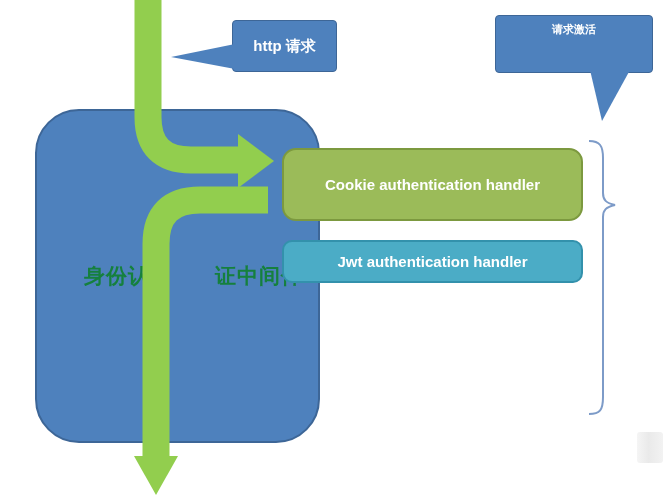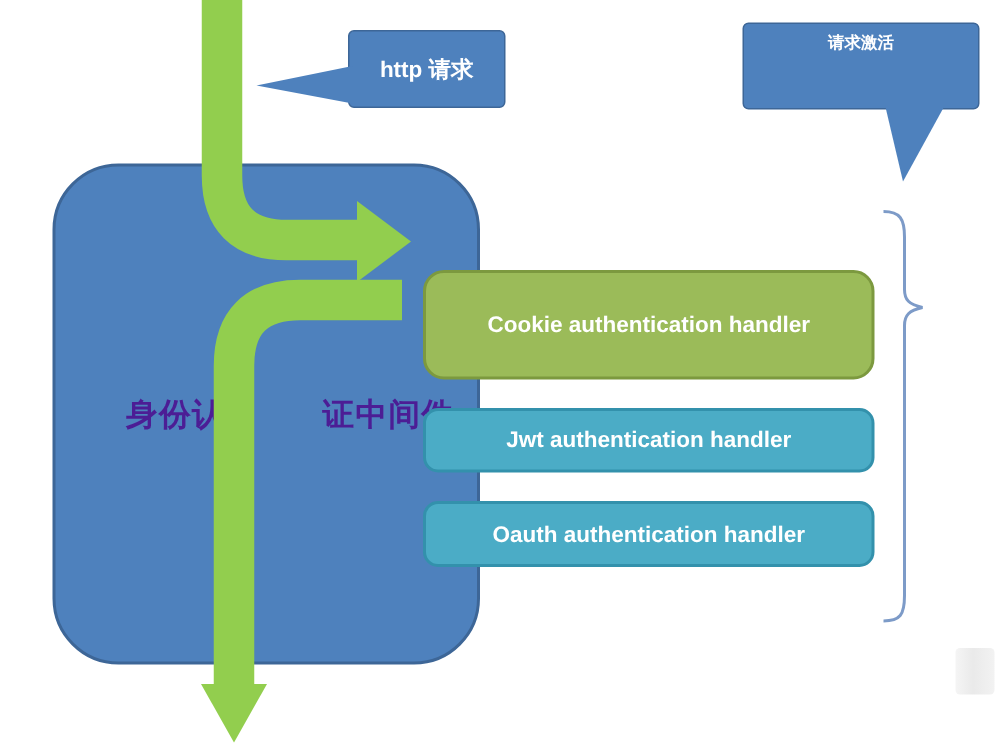--- a/index.html
+++ b/index.html
@@ -9,31 +9,31 @@
   }
   .layer-svg{position:absolute;left:0;top:0;z-index:2;}
   .layer-svg-top{position:absolute;left:0;top:0;z-index:4;pointer-events:none;}
 
   .middleware-box{
     position:absolute;left:35px;top:109px;width:285px;height:334px;
     background:var(--shape-blue);border:2px solid var(--shape-blue-border);
     border-radius:44px;box-sizing:border-box;z-index:1;
   }
   .mw-label{
-    position:absolute;top:262px;z-index:2;color:#4c1d95;font-weight:bold;
+    position:absolute;top:262px;z-index:2;color:#15803d;font-weight:bold;
     font-size:21px;letter-spacing:1px;white-space:nowrap;
   }
   .mw-label.left{left:84px;}
   .mw-label.right{left:186px;margin-left:29px;}
 
   .handler{
     position:absolute;left:282px;width:301px;z-index:3;box-sizing:border-box;
     background:var(--handler-teal);border:2px solid var(--handler-teal-border);
     border-radius:10px;color:#fff;font-weight:bold;font-size:15px;
-    display:flex;align-items:center;justify-content:center;white-space:nowrap;margin-top:32px;
+    display:flex;align-items:center;justify-content:center;white-space:nowrap;
   }
   .handler.active{
     background:var(--active-green);border-color:var(--active-green-border);
     border-radius:14px;
   }
   .h0{top:148px;height:73px;}
   .h1{top:240px;height:43px;}
   .h2{top:302px;height:44px;}
   .h3{top:362px;height:44px;}
 
@@ -70,21 +70,20 @@
   <svg class="layer-svg" width="666" height="500" viewBox="0 0 666 500">
     <path d="M148,-2 L148,117 Q148,160 191,160 L238,160" fill="none" style="stroke:var(--arrow-green)" stroke-width="27"></path>
     <polygon points="238,134 238,188 274,161" style="fill:var(--arrow-green)"></polygon>
     <path d="M268,200 L200,200 Q156,200 156,244 L156,458" fill="none" style="stroke:var(--arrow-green)" stroke-width="27"></path>
     <polygon points="134,456 178,456 156,495" style="fill:var(--arrow-green)"></polygon>
     <path d="M589,141 C600,141 603,146 603,158 L603,193 C603,200 606,203 615,205 C606,207 603,210 603,217 L603,397 C603,410 600,414 589,414" fill="none" style="stroke:var(--bracket-blue)" stroke-width="2"></path>
   </svg>
 
   <div class="handler active h0">Cookie authentication handler</div>
   <div class="handler h1">Jwt authentication handler</div>
-  <div class="handler h2">Oauth authentication handler</div>
 
   <div class="callout http">http 请求</div>
 
   <div class="callout note">
     <span>请求激活</span>
   </div>
 
   <svg class="layer-svg-top" width="666" height="500" viewBox="0 0 666 500">
     <polygon points="235,44 235,69 171,57" style="fill:var(--shape-blue)"></polygon>
     <polygon points="590,70 630,70 602,121" style="fill:var(--shape-blue)"></polygon>

